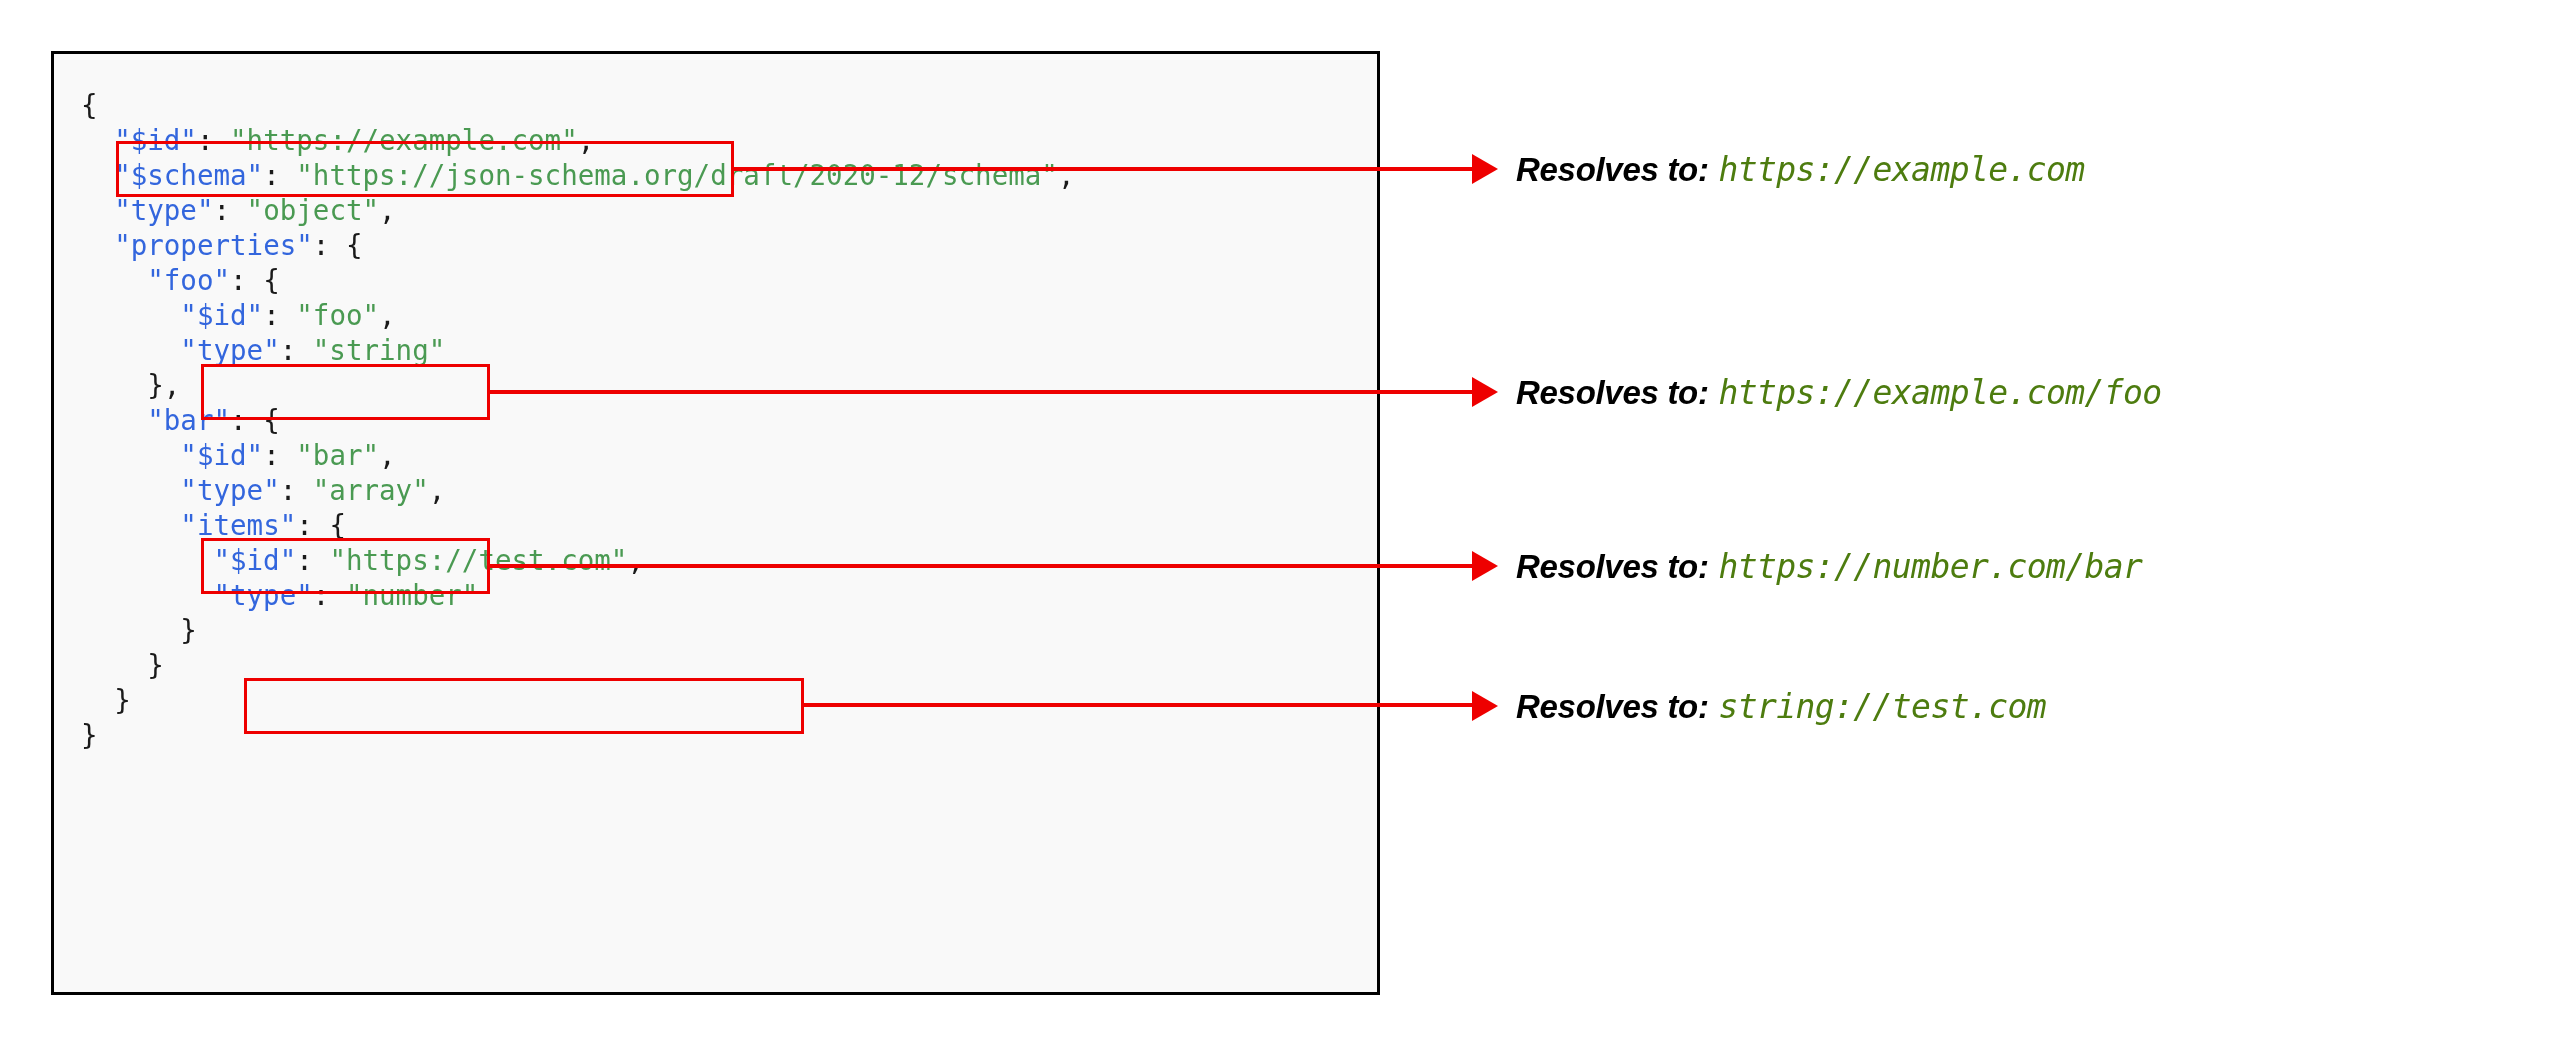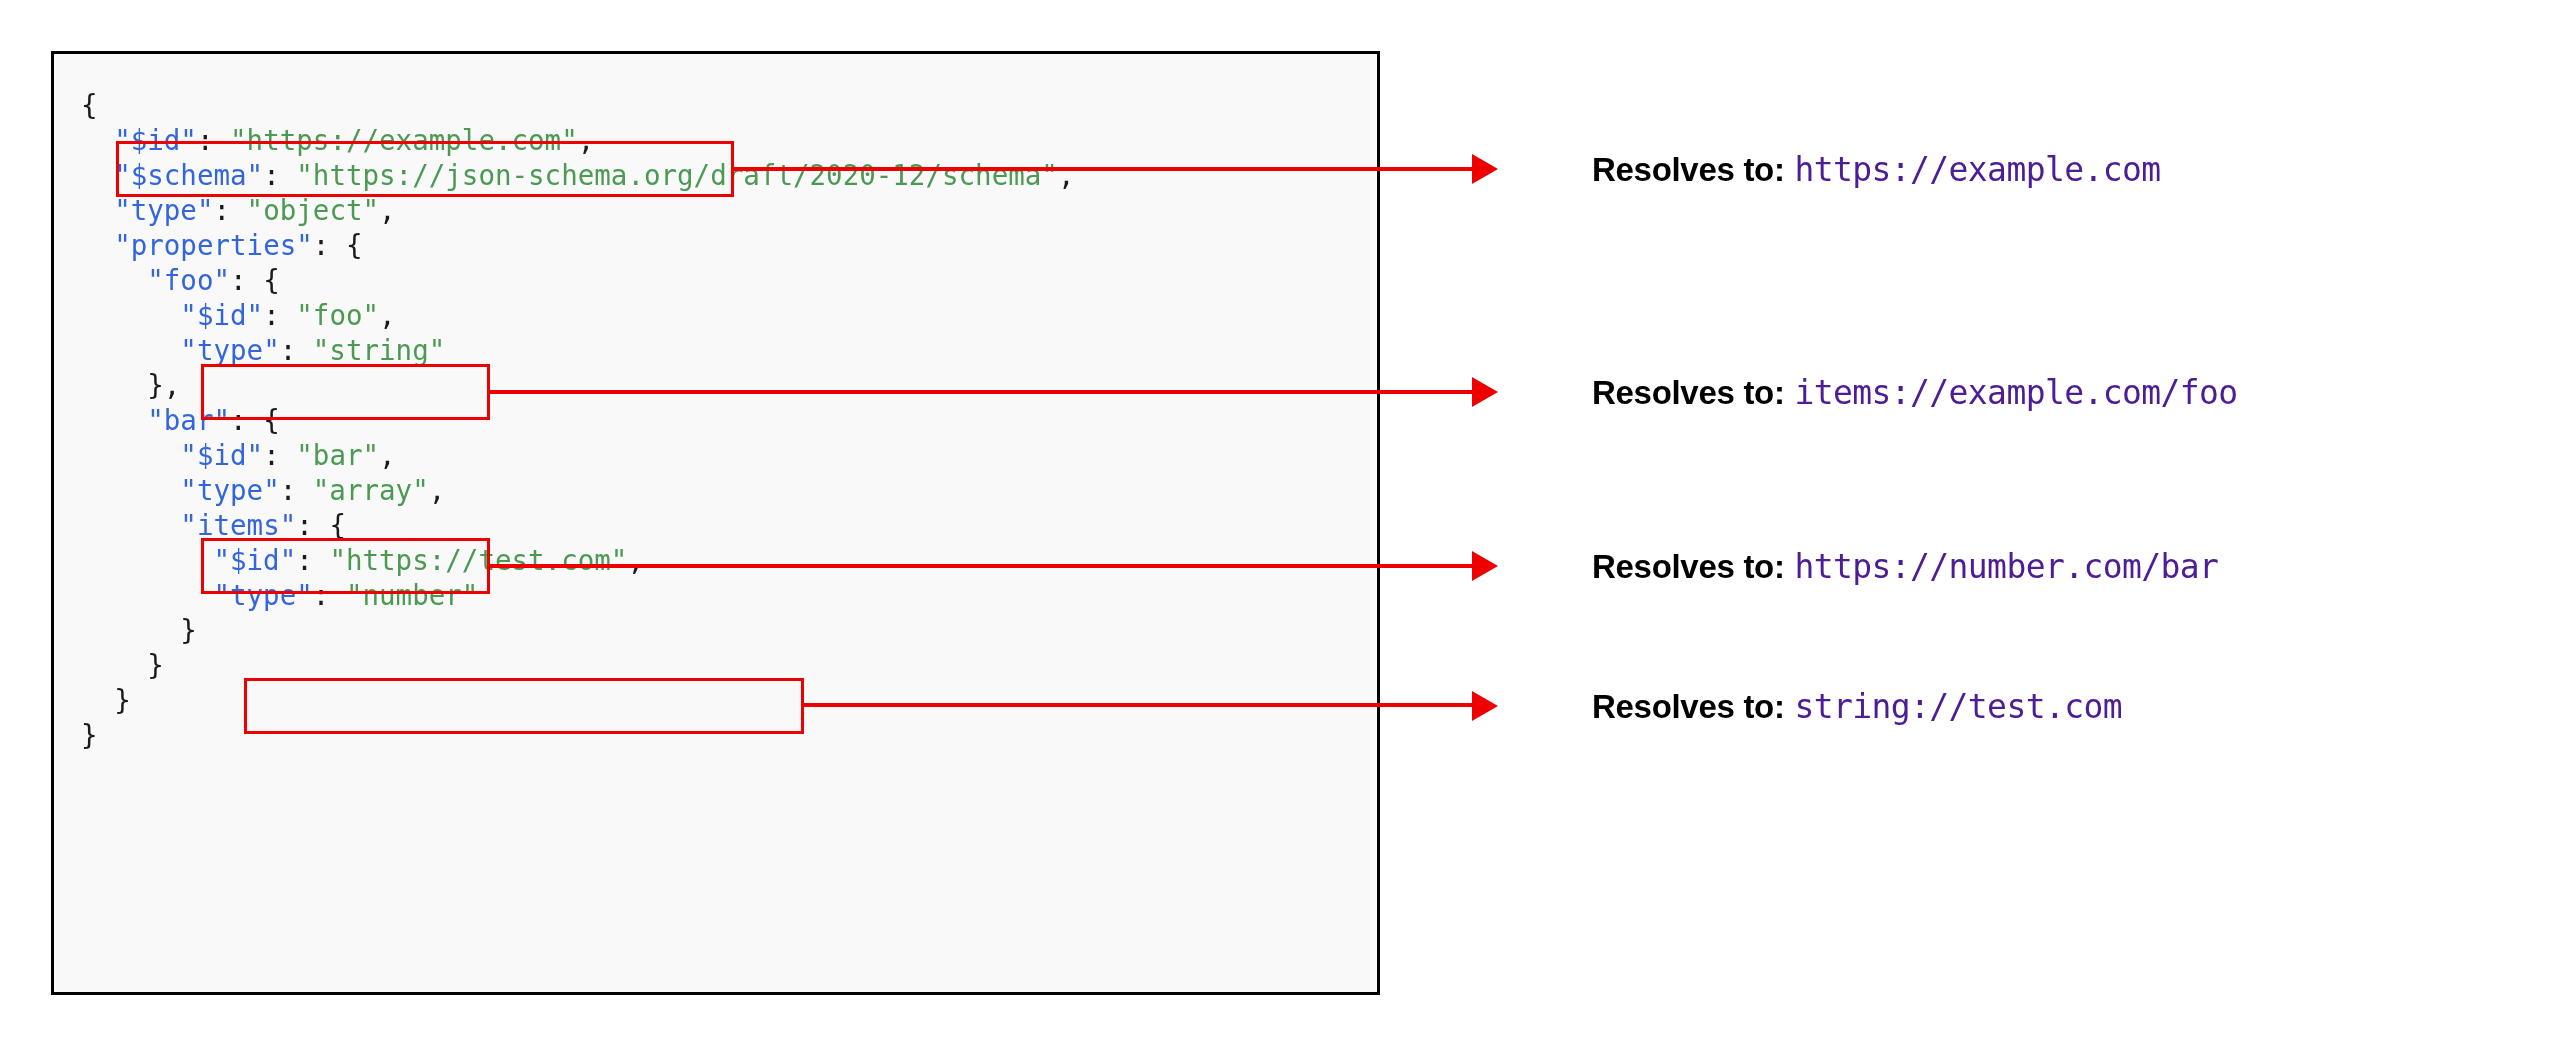--- a/index.html
+++ b/index.html
@@ -64,36 +64,37 @@
     width: 0;
     height: 0;
     border-top: 15.3px solid transparent;
     border-bottom: 15.3px solid transparent;
     border-left: 26px solid #ee0000;
   }
 
   
   .resolve-row {
     position: absolute;
-    left: 1592px;
+    left: 1516px;
     white-space: nowrap;
     display: flex;
     align-items: baseline;
+    font-style: italic;
   }
   .resolve-label {
     font-family: "Liberation Sans", sans-serif;
     font-weight: bold;
     font-size: 33px;
     color: #000000;
     letter-spacing: -0.3px;
   }
   .resolve-url {
     font-family: "DejaVu Sans Mono", "Liberation Mono", monospace;
     font-size: 33px;
-    color: #4c1d95;
+    color: #4d7c0f;
     margin-left: 9.8px;
     letter-spacing: -0.6px;
   }
 </style>
 </head>
 <body>
 
 <div id="stage">
 
   <div id="code-panel">
@@ -117,21 +118,21 @@
   <div class="arrow-line" style="left:802px; top:703px; width:671px;"></div>
   <div class="arrow-head" style="left:1472px; top:691px;"></div>
 
   <div class="resolve-row" style="top:150px;">
     <span class="resolve-label">Resolves to:</span>
     <span class="resolve-url">https://example.com</span>
   </div>
 
   <div class="resolve-row" style="top:373px;">
     <span class="resolve-label">Resolves to:</span>
-    <span class="resolve-url">items://example.com/foo</span>
+    <span class="resolve-url">https://example.com/foo</span>
   </div>
 
   <div class="resolve-row" style="top:547px;">
     <span class="resolve-label">Resolves to:</span>
     <span class="resolve-url">https://number.com/bar</span>
   </div>
 
   <div class="resolve-row" style="top:687px;">
     <span class="resolve-label">Resolves to:</span>
     <span class="resolve-url">string://test.com</span>

